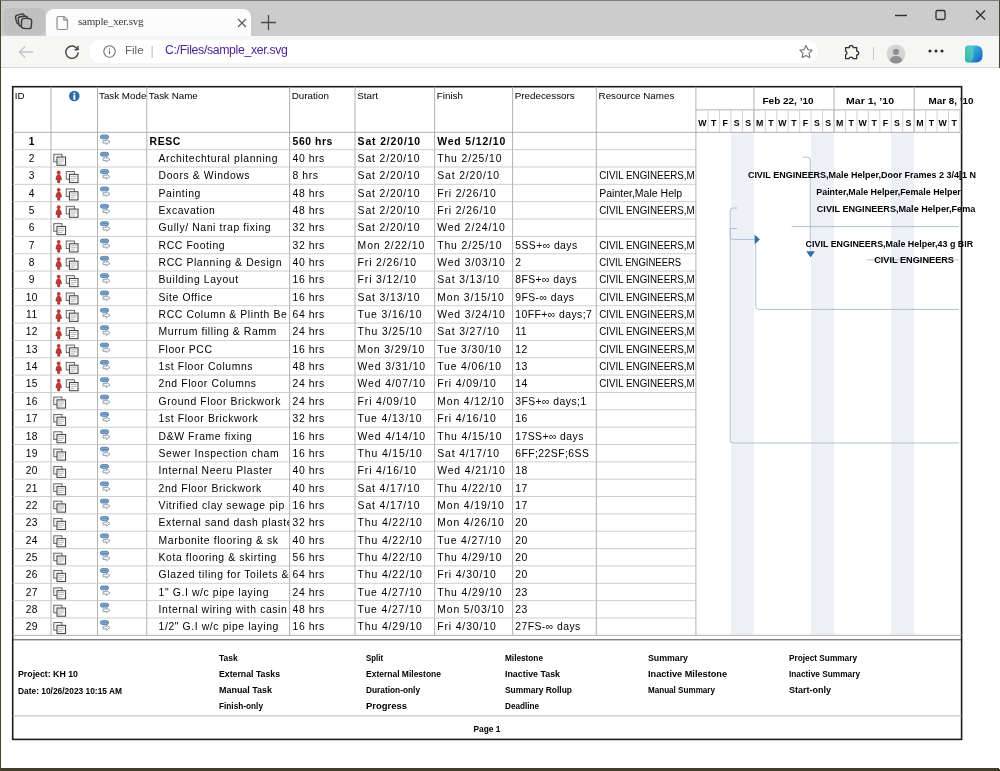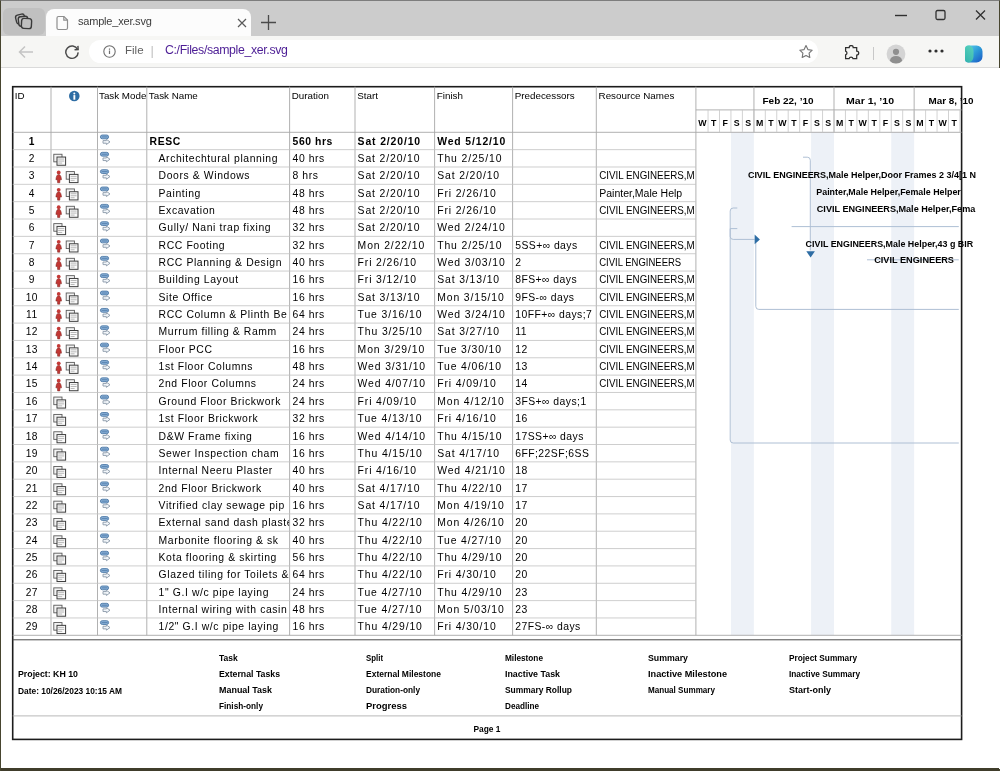--- a/index.html
+++ b/index.html
@@ -2,21 +2,21 @@
 <html><head><meta charset="utf-8">
 <style>
 html,body{margin:0;padding:0;width:1000px;height:771px;overflow:hidden;
  font-family:"Liberation Sans",sans-serif;background:#ffffff;}
 #win{position:absolute;inset:0;width:1000px;height:771px;
  border-left:1px solid #47452f;border-right:1px solid #47452f;border-top:1px solid #7d7d7d;
  box-sizing:border-box;}
 #win::after{content:"";position:absolute;left:0;right:0;bottom:0;height:3px;background:#403d2b;}
 #titlebar{position:absolute;left:0;top:0;width:100%;height:34.5px;background:#cccccc;}
 #tabstack{position:absolute;left:2px;top:6.5px;width:42px;height:27px;background:#c0c0c0;border-radius:6px;}
-#tab{position:absolute;left:45px;top:7.5px;width:205px;height:27px;background:#fcfcfc;border-radius:8px 8px 0 0;}
+#tab{position:absolute;left:45px;top:7.5px;width:205px;height:27px;background:#fcfcfc;border-radius:8px 8px 0 0;font-family:Liberation Serif, serif;}
 #tab .lbl{position:absolute;left:32px;top:6px;font-size:11px;letter-spacing:-0.2px;color:#3c3c3c;}
 #toolbar{position:absolute;left:0;top:34.5px;width:100%;height:32px;background:#f6f6f4;border-bottom:1px solid #dadada;box-sizing:border-box;}
 #pill{position:absolute;left:88px;top:4.2px;width:729px;height:23.6px;background:#ffffff;border-radius:12px;}
 #pill .file{position:absolute;left:36px;top:4.5px;font-size:11.5px;color:#5f5f5f;}
 #pill .sep{position:absolute;left:61.5px;top:3px;font-size:13px;color:#c0c0c0;}
 #pill .url{position:absolute;left:76px;top:3.5px;font-size:12.3px;letter-spacing:-0.35px;color:#4c1d95;}
 #content{position:absolute;left:1px;top:67px;width:998px;height:701px;background:#fff;}
 svg text{fill:#000000;}
 </style></head>
 <body>

